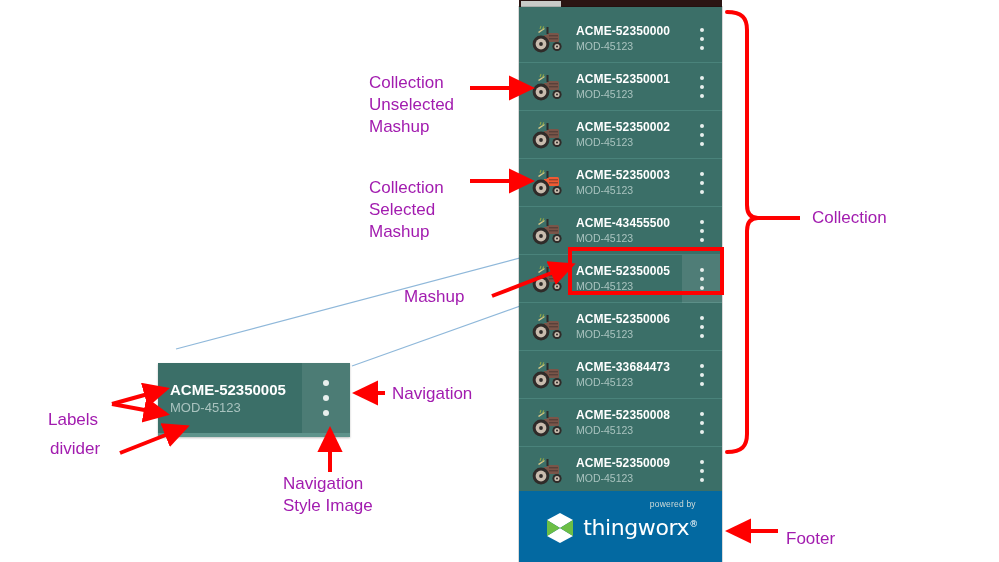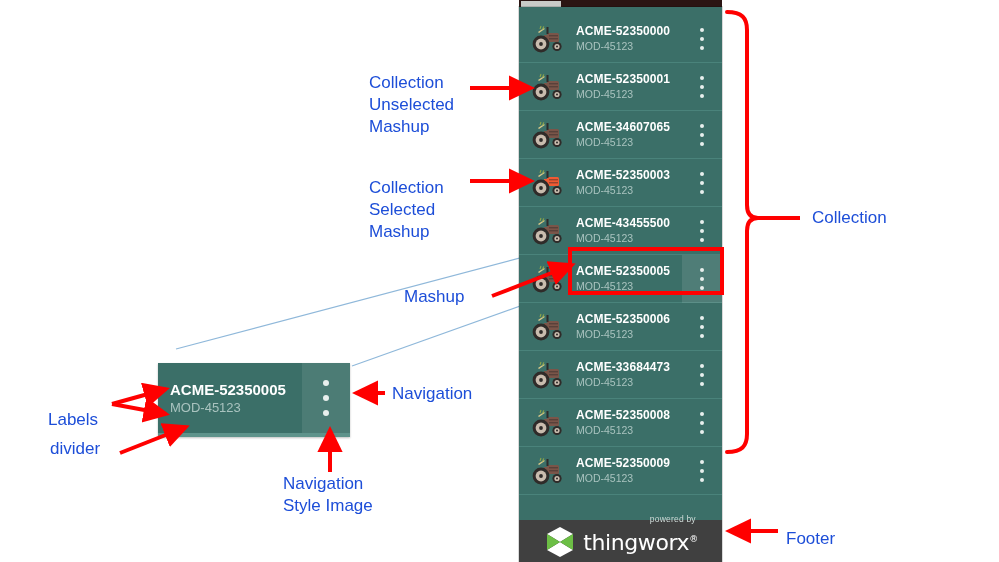--- a/index.html
+++ b/index.html
@@ -55,22 +55,22 @@
     width:40px;height:48px;flex:0 0 40px;
     display:flex;flex-direction:column;align-items:center;justify-content:center;
     gap:5px;
   }
   .row .nav-slot .dot{
     width:4px;height:4px;border-radius:50%;background:#e8efed;
   }
   .row.nav-highlight .nav-slot{background:rgba(255,255,255,.10);}
 
   #footer{
-    position:absolute;left:0;bottom:0;width:203px;height:42px;
-    background:#404040;
+    position:absolute;left:0;bottom:0;width:203px;height:71px;
+    background:#0369a1;
     display:flex;align-items:center;justify-content:center;
   }
   #footer .logo-wrap{display:flex;align-items:flex-end;gap:6px;}
   #tw-wordmark{position:relative;}
   #tw-powered{
     position:absolute;right:2px;top:-11px;
     font-size:8.5px;color:#cfdbd8;letter-spacing:.2px;white-space:nowrap;
   }
   #tw-name{
     font-size:22px;color:#ffffff;letter-spacing:-.4px;line-height:29px;
@@ -95,21 +95,21 @@
     font-size:13px;color:#a9c3bf;line-height:18px;white-space:nowrap;
   }
   #detail-card .d-nav{
     width:48px;height:70px;flex:0 0 48px;background:rgba(255,255,255,.09);
     display:flex;flex-direction:column;align-items:center;justify-content:center;gap:9px;
   }
   #detail-card .d-nav .dot{width:6px;height:6px;border-radius:50%;background:#e8efed;}
 
   
   .anno{
-    position:absolute;color:#1d4ed8;font-size:17px;line-height:22px;
+    position:absolute;color:#a21caf;font-size:17px;line-height:22px;
     font-family:"Liberation Sans","DejaVu Sans",sans-serif;white-space:pre;
   }
   svg.overlay{position:absolute;left:0;top:0;width:999px;height:562px;pointer-events:none;}
 </style>
 </head>
 <body>
 
 <div class="stage">
 
   <svg class="overlay">
@@ -194,21 +194,21 @@
     <path d="M15.5 6.5 L16.8 3.4" stroke="#8ea84a" stroke-width="1.1" fill="none"></path>
     <circle cx="14" cy="21" r="8.4" fill="#2f2b29"></circle>
     <circle cx="14" cy="21" r="5.4" fill="#c9bcae"></circle>
     <circle cx="14" cy="21" r="1.9" fill="#2f2b29"></circle>
     <circle cx="30" cy="23.5" r="4.6" fill="#2f2b29"></circle>
     <circle cx="30" cy="23.5" r="2.6" fill="#c9bcae"></circle>
     <circle cx="30" cy="23.5" r="1" fill="#2f2b29"></circle>
   </svg>
           </div>
      <div class="text-slot">
-       <div class="title">ACME-34607065</div>
+       <div class="title">ACME-52350002</div>
        <div class="subtitle">MOD-45123</div>
      </div>
      <div class="nav-slot">
        <span class="dot"></span>
        <span class="dot"></span>
        <span class="dot"></span>
      </div>
         </div>
         <div class="row">
           <div class="icon-slot">

